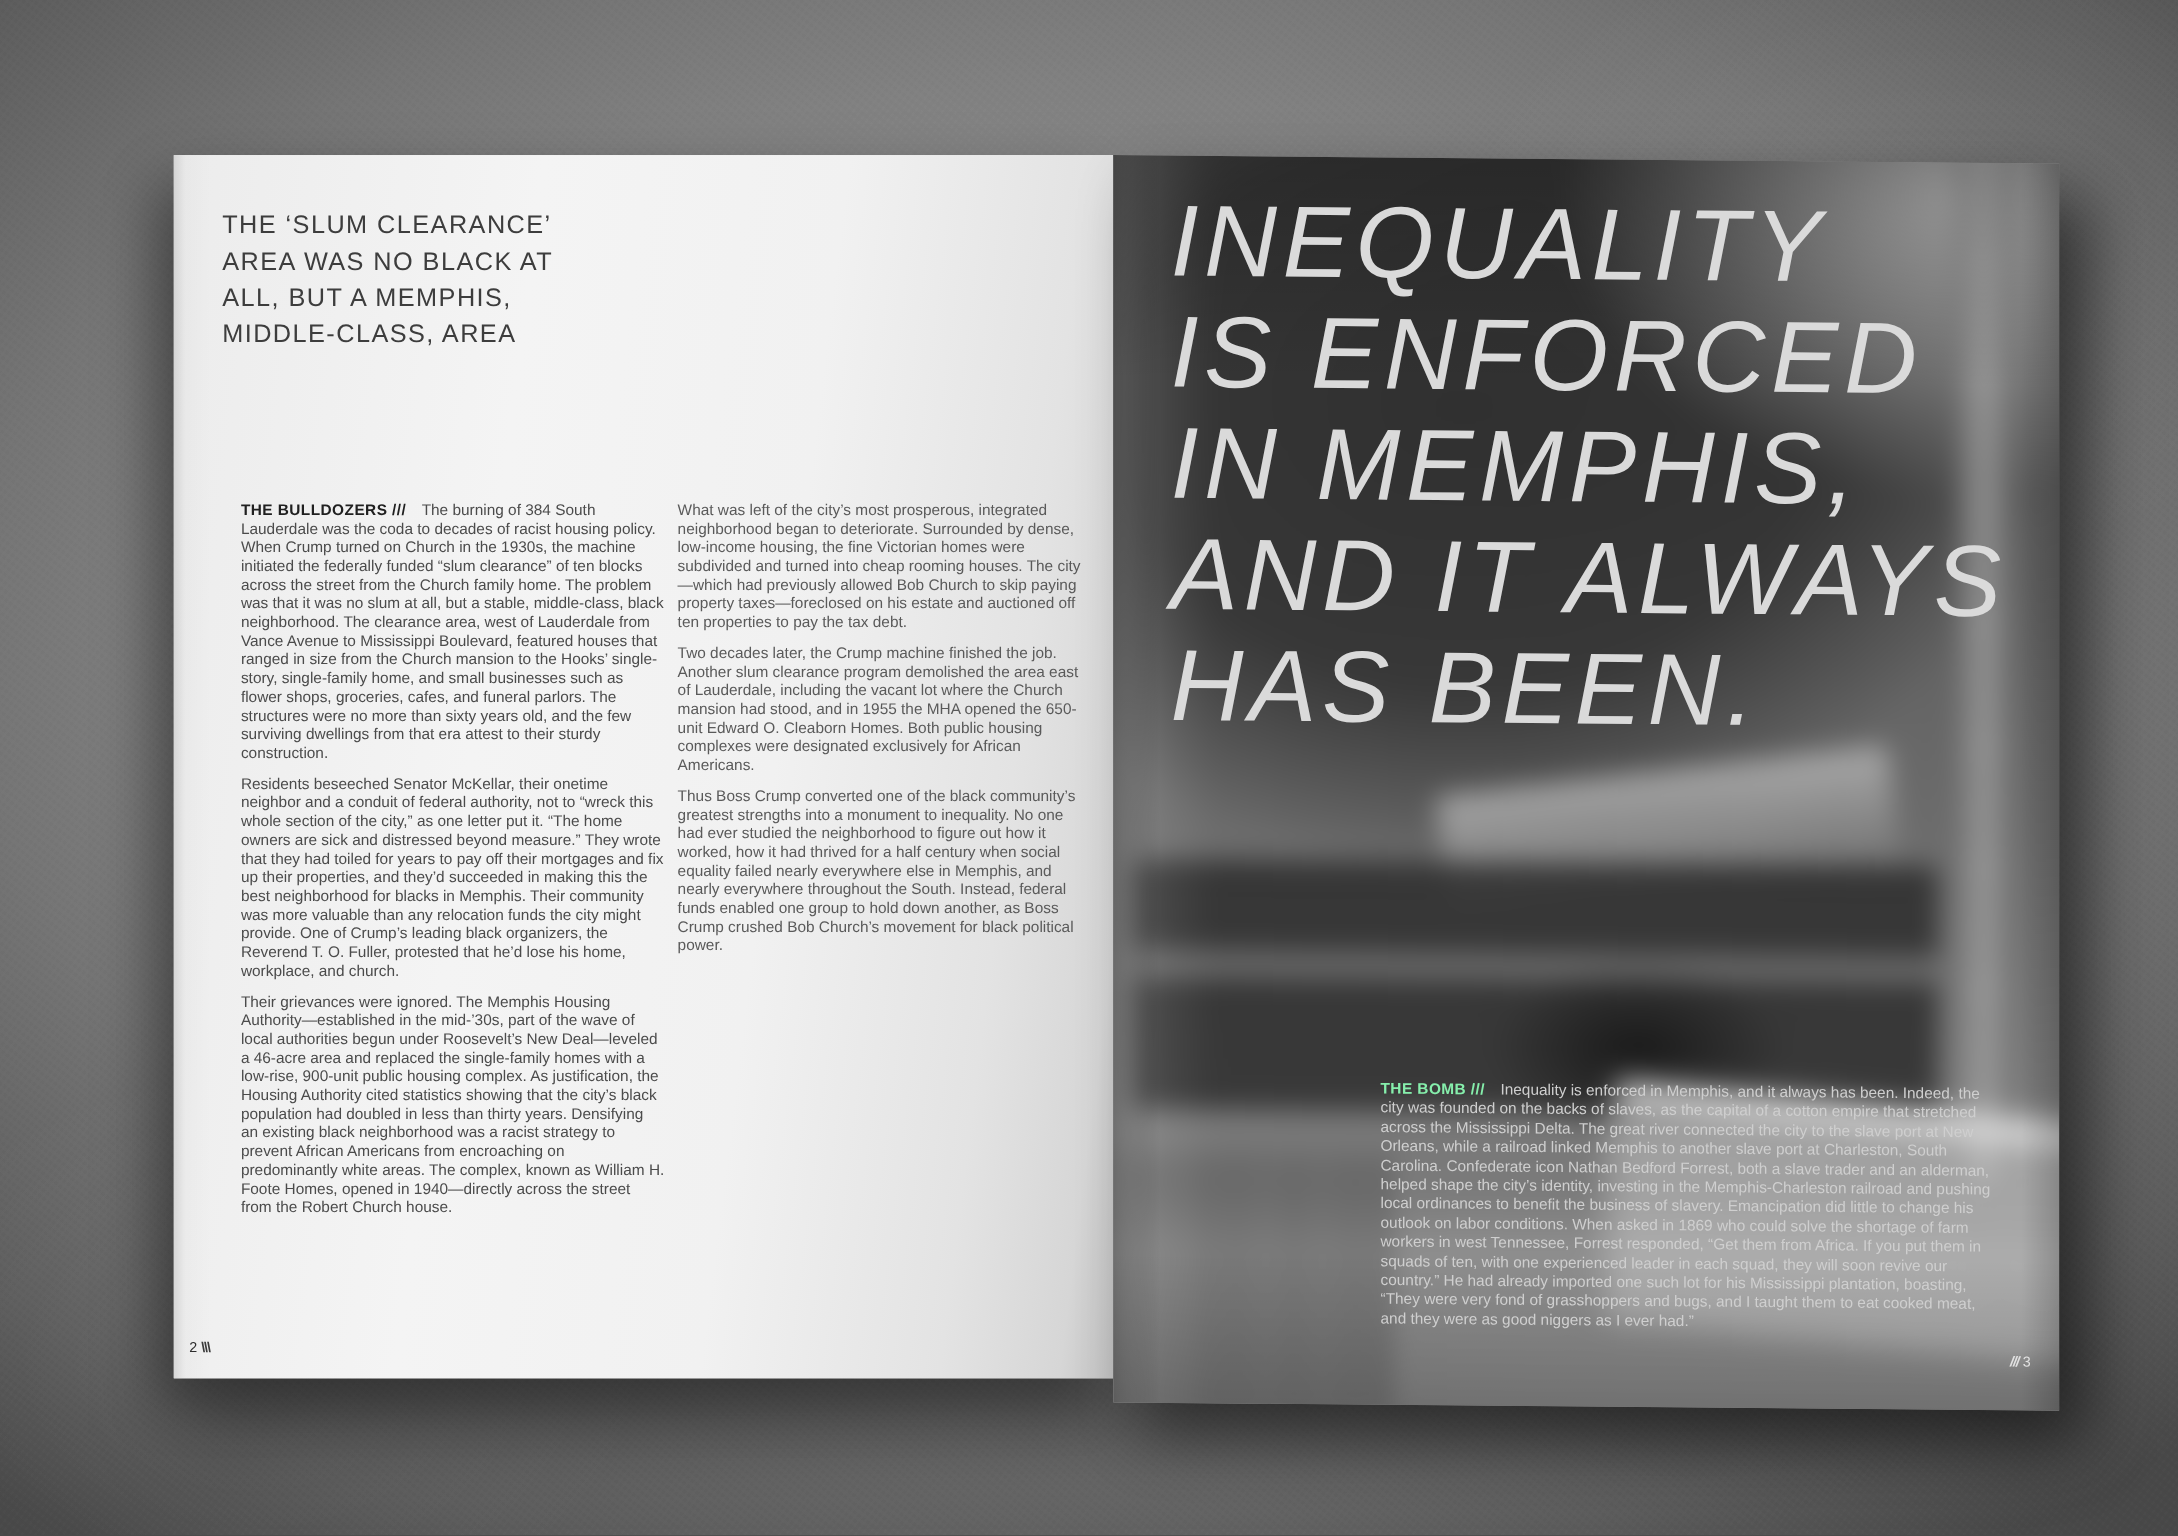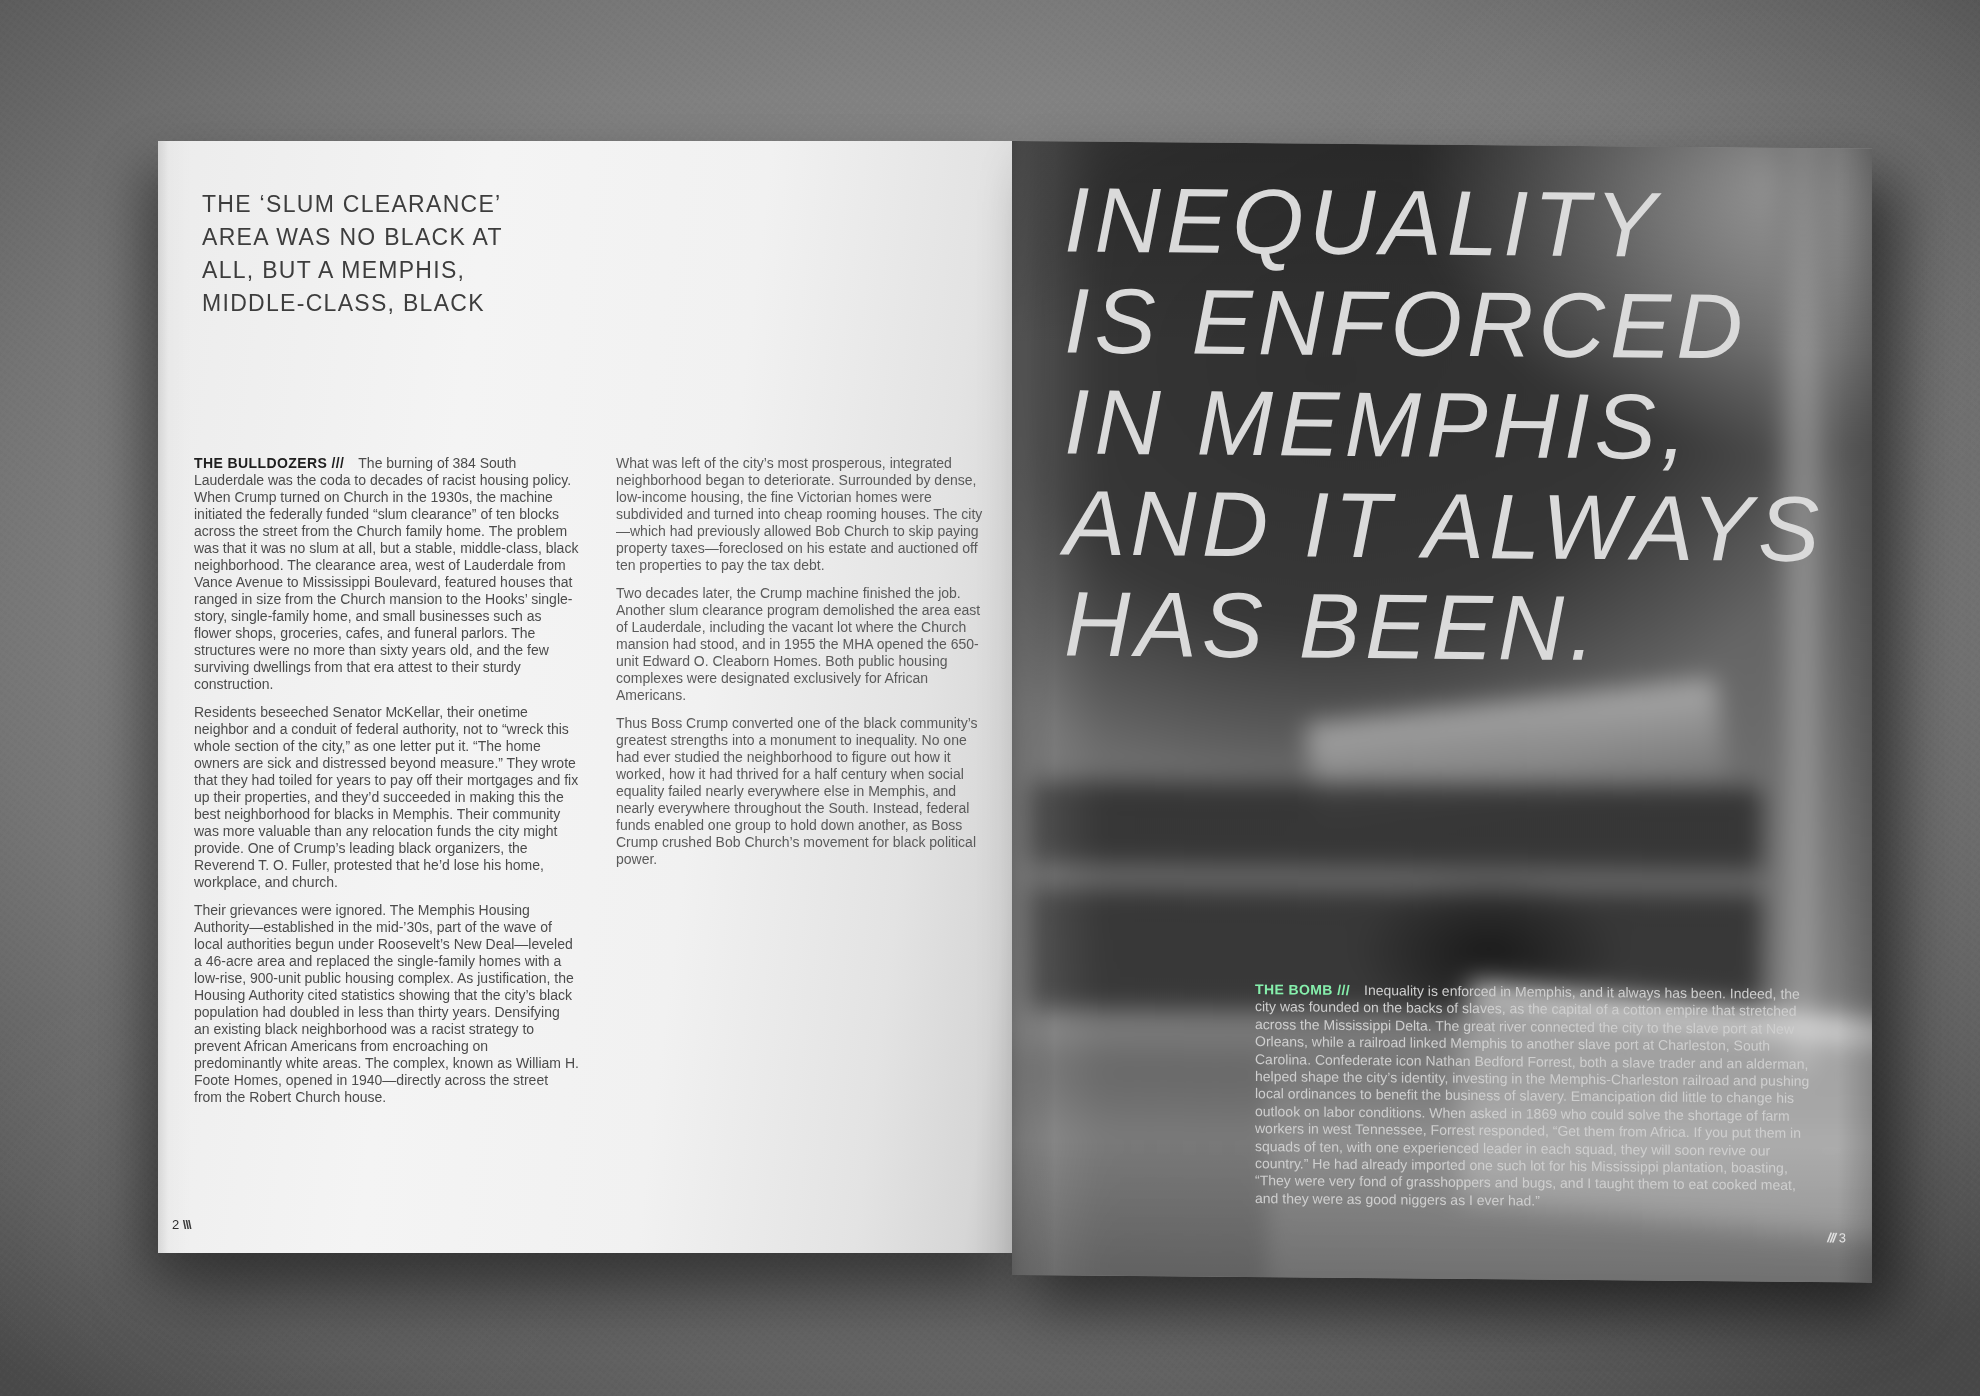--- a/index.html
+++ b/index.html
@@ -36,21 +36,21 @@
     background:#6e6e6e;
     transform:skewY(0.5deg);transform-origin:left top;
     box-shadow:26px 30px 55px rgba(0,0,0,0.42);
   }
   
   .pullquote{
     position:absolute;left:44px;top:47px;width:400px;
     font-size:23px;line-height:33px;letter-spacing:1.3px;color:#3d3d3d;
   }
   .col{position:absolute;top:314px;font-size:14px;line-height:17px;color:#4b4b4b;}
-  .col-1{left:36px;width:385px;}
+  .col-1{left:61px;width:385px;}
   .col-2{left:458px;width:372px;color:#5a5a5a;}
   .col p{margin:0 0 11px 0;}
   .lead-label{font-weight:bold;color:#202020;letter-spacing:.4px;margin-right:14px;}
   .folio{position:absolute;font-size:13px;}
   .folio-left{left:14px;top:1076px;color:#2d2d2d;}
   .folio-left .marks{letter-spacing:-1px;font-weight:bold;color:#3a3a3a;}
   
   .photo{position:absolute;inset:0;overflow:hidden;background:#6f6f6f;}
   .ph-blur{position:absolute;inset:-40px;filter:blur(12px);}
   .ph-base{position:absolute;inset:0;
@@ -110,21 +110,21 @@
 
 <div class="viewport">
   <div class="grain"></div>
   <div class="spread-shadow"></div>
 
   <div class="page page-left">
     <div class="pullquote">
       <div>THE ‘SLUM CLEARANCE’</div>
       <div>AREA WAS NO BLACK AT</div>
       <div>ALL, BUT A MEMPHIS,</div>
-      <div>MIDDLE-CLASS, BLACK</div>
+      <div>MIDDLE-CLASS, AREA</div>
     </div>
 
     <div class="col col-1">
       <p><span class="lead-label">THE BULLDOZERS ///</span><span>The burning of 384 South Lauderdale was the coda to decades of racist housing policy. When Crump turned on Church in the 1930s, the machine initiated the federally funded “slum clearance” of ten blocks across the street from the Church family home. The problem was that it was no slum at all, but a stable, middle-class, black neighborhood. The clearance area, west of Lauderdale from Vance Avenue to Mississippi Boulevard, featured houses that ranged in size from the Church mansion to the Hooks’ single-story, single-family home, and small businesses such as flower shops, groceries, cafes, and funeral parlors. The structures were no more than sixty years old, and the few surviving dwellings from that era attest to their sturdy construction.</span></p>
       <p>Residents beseeched Senator McKellar, their onetime neighbor and a conduit of federal authority, not to “wreck this whole section of the city,” as one letter put it. “The home owners are sick and distressed beyond measure.” They wrote that they had toiled for years to pay off their mortgages and fix up their properties, and they’d succeeded in making this the best neighborhood for blacks in Memphis. Their community was more valuable than any relocation funds the city might provide. One of Crump’s leading black organizers, the Reverend T. O. Fuller, protested that he’d lose his home, workplace, and church.</p>
       <p>Their grievances were ignored. The Memphis Housing Authority—established in the mid-’30s, part of the wave of local authorities begun under Roosevelt’s New Deal—leveled a 46-acre area and replaced the single-family homes with a low-rise, 900-unit public housing complex. As justification, the Housing Authority cited statistics showing that the city’s black population had doubled in less than thirty years. Densifying an existing black neighborhood was a racist strategy to prevent African Americans from encroaching on predominantly white areas. The complex, known as William H. Foote Homes, opened in 1940—directly across the street from the Robert Church house.</p>
     </div>
 
     <div class="col col-2">
       <p>What was left of the city’s most prosperous, integrated neighborhood began to deteriorate. Surrounded by dense, low-income housing, the fine Victorian homes were subdivided and turned into cheap rooming houses. The city—which had previously allowed Bob Church to skip paying property taxes—foreclosed on his estate and auctioned off ten properties to pay the tax debt.</p>

